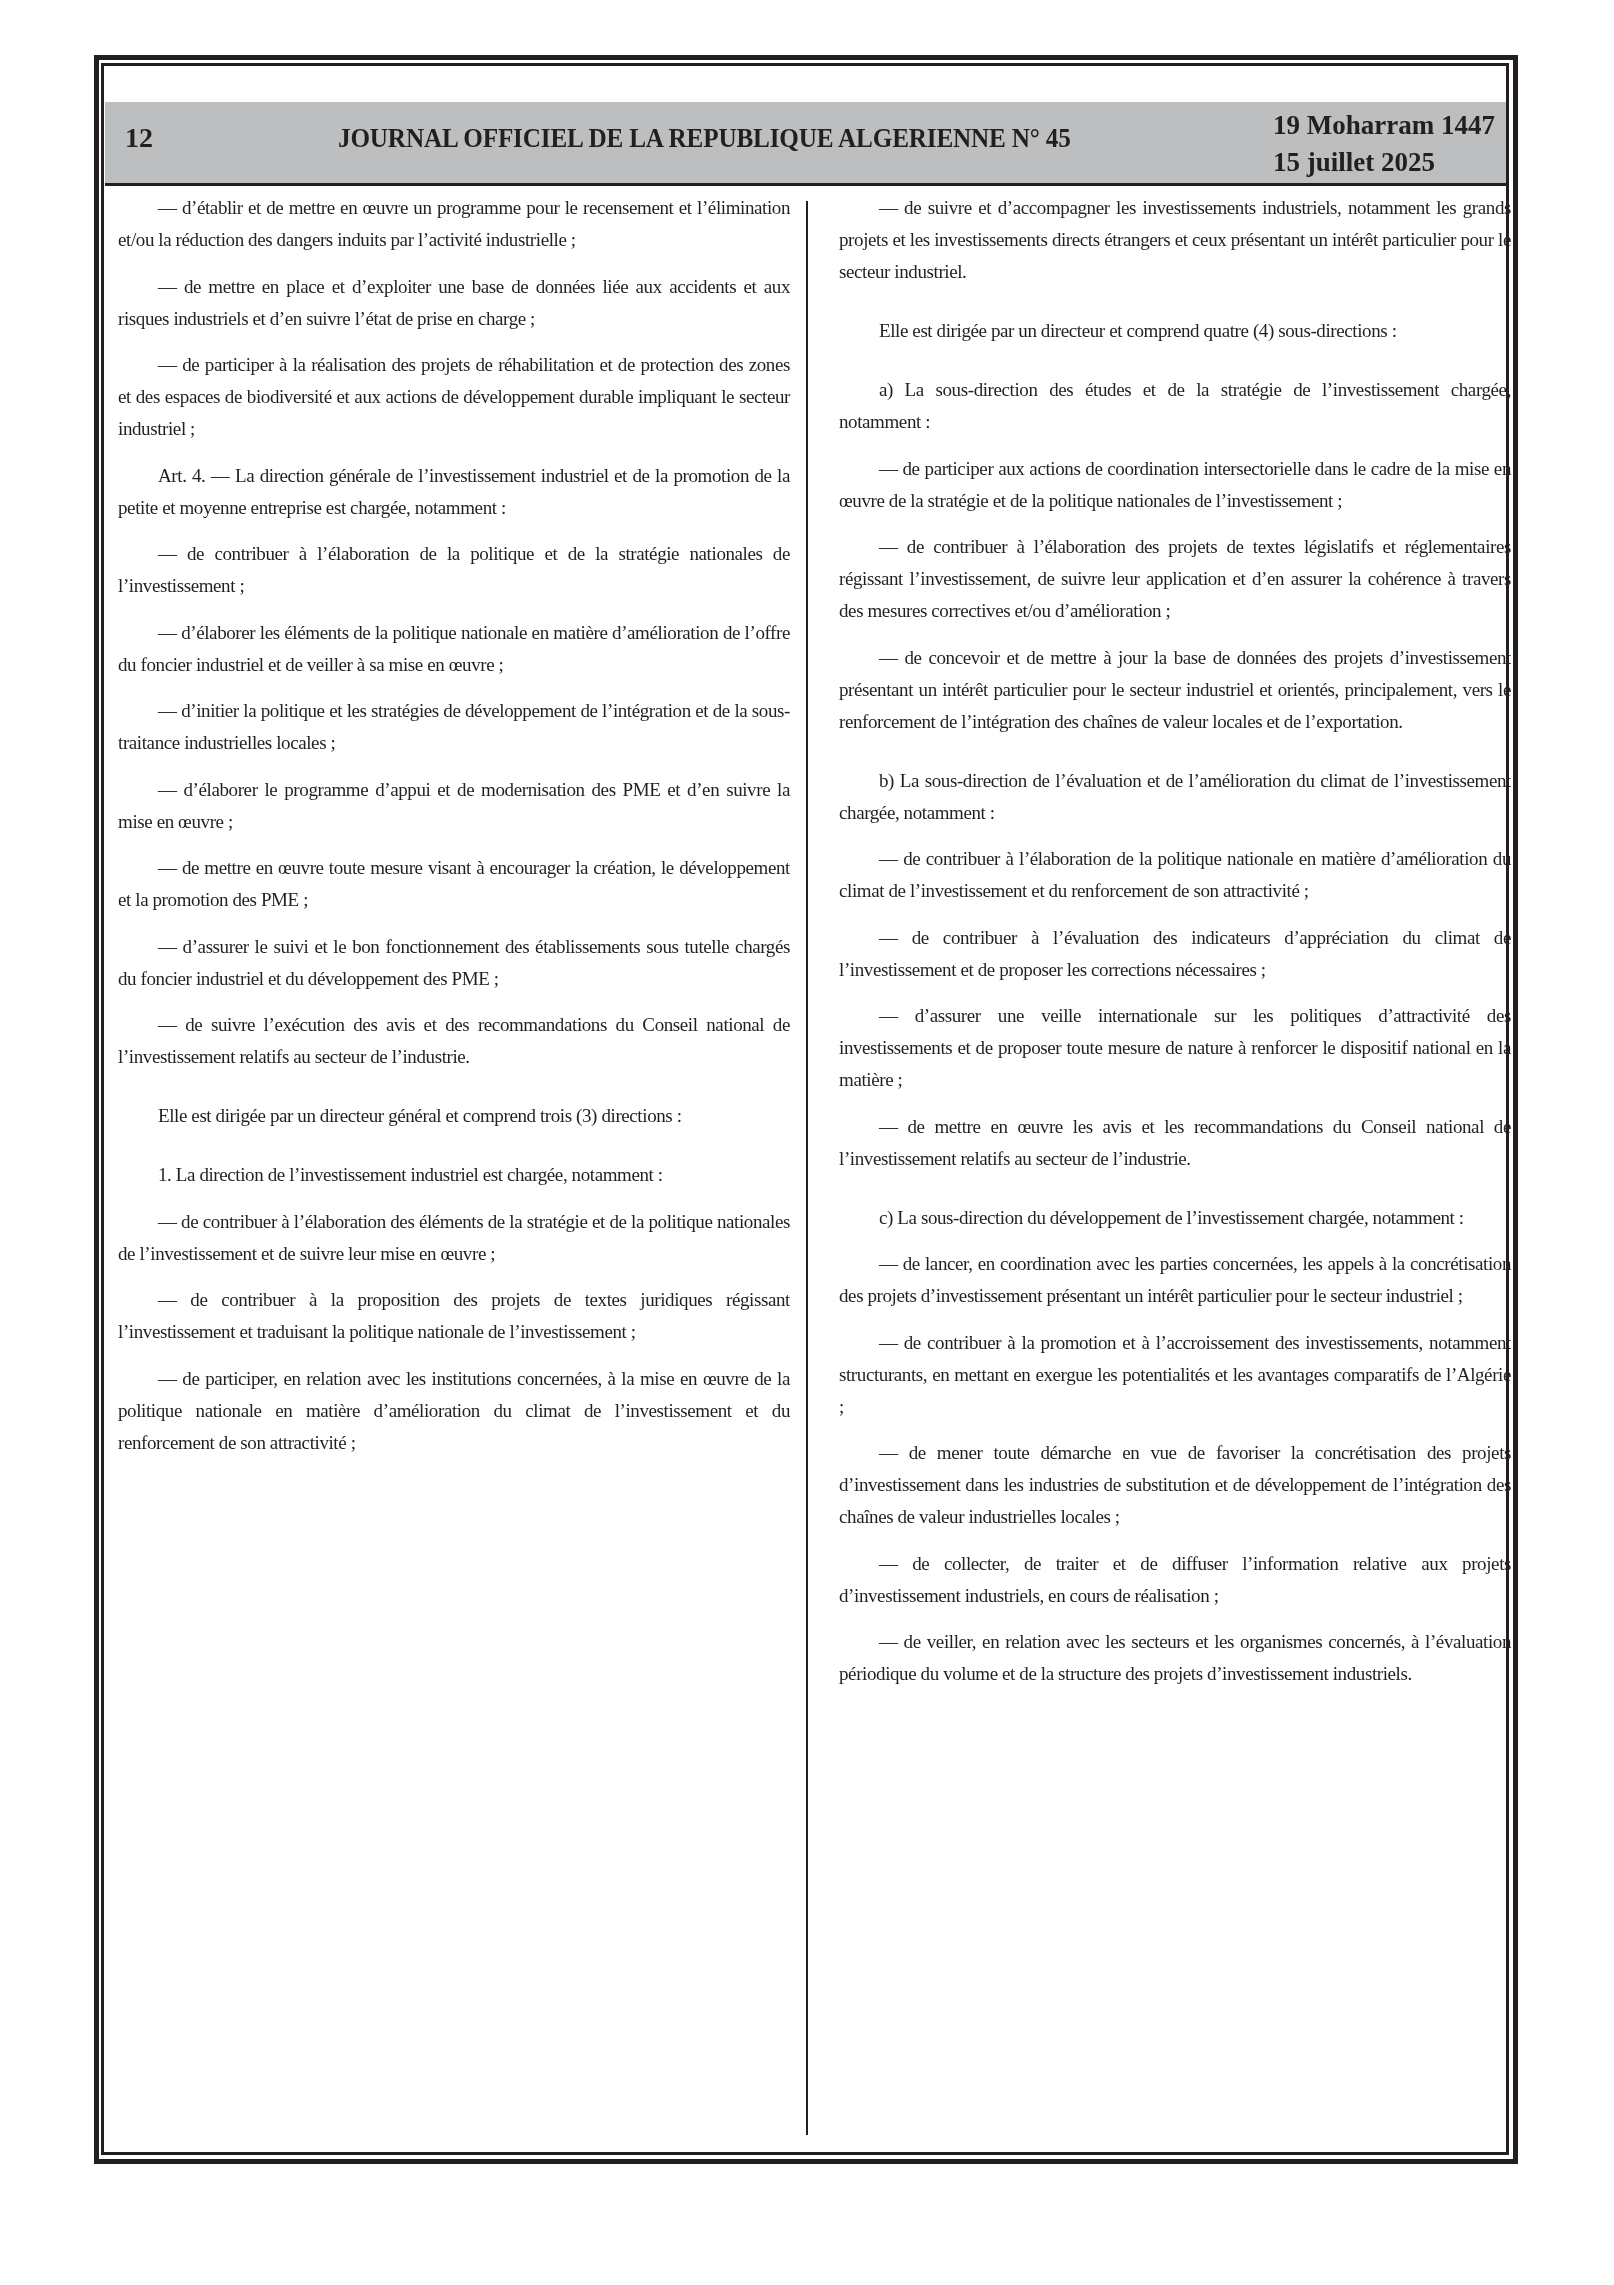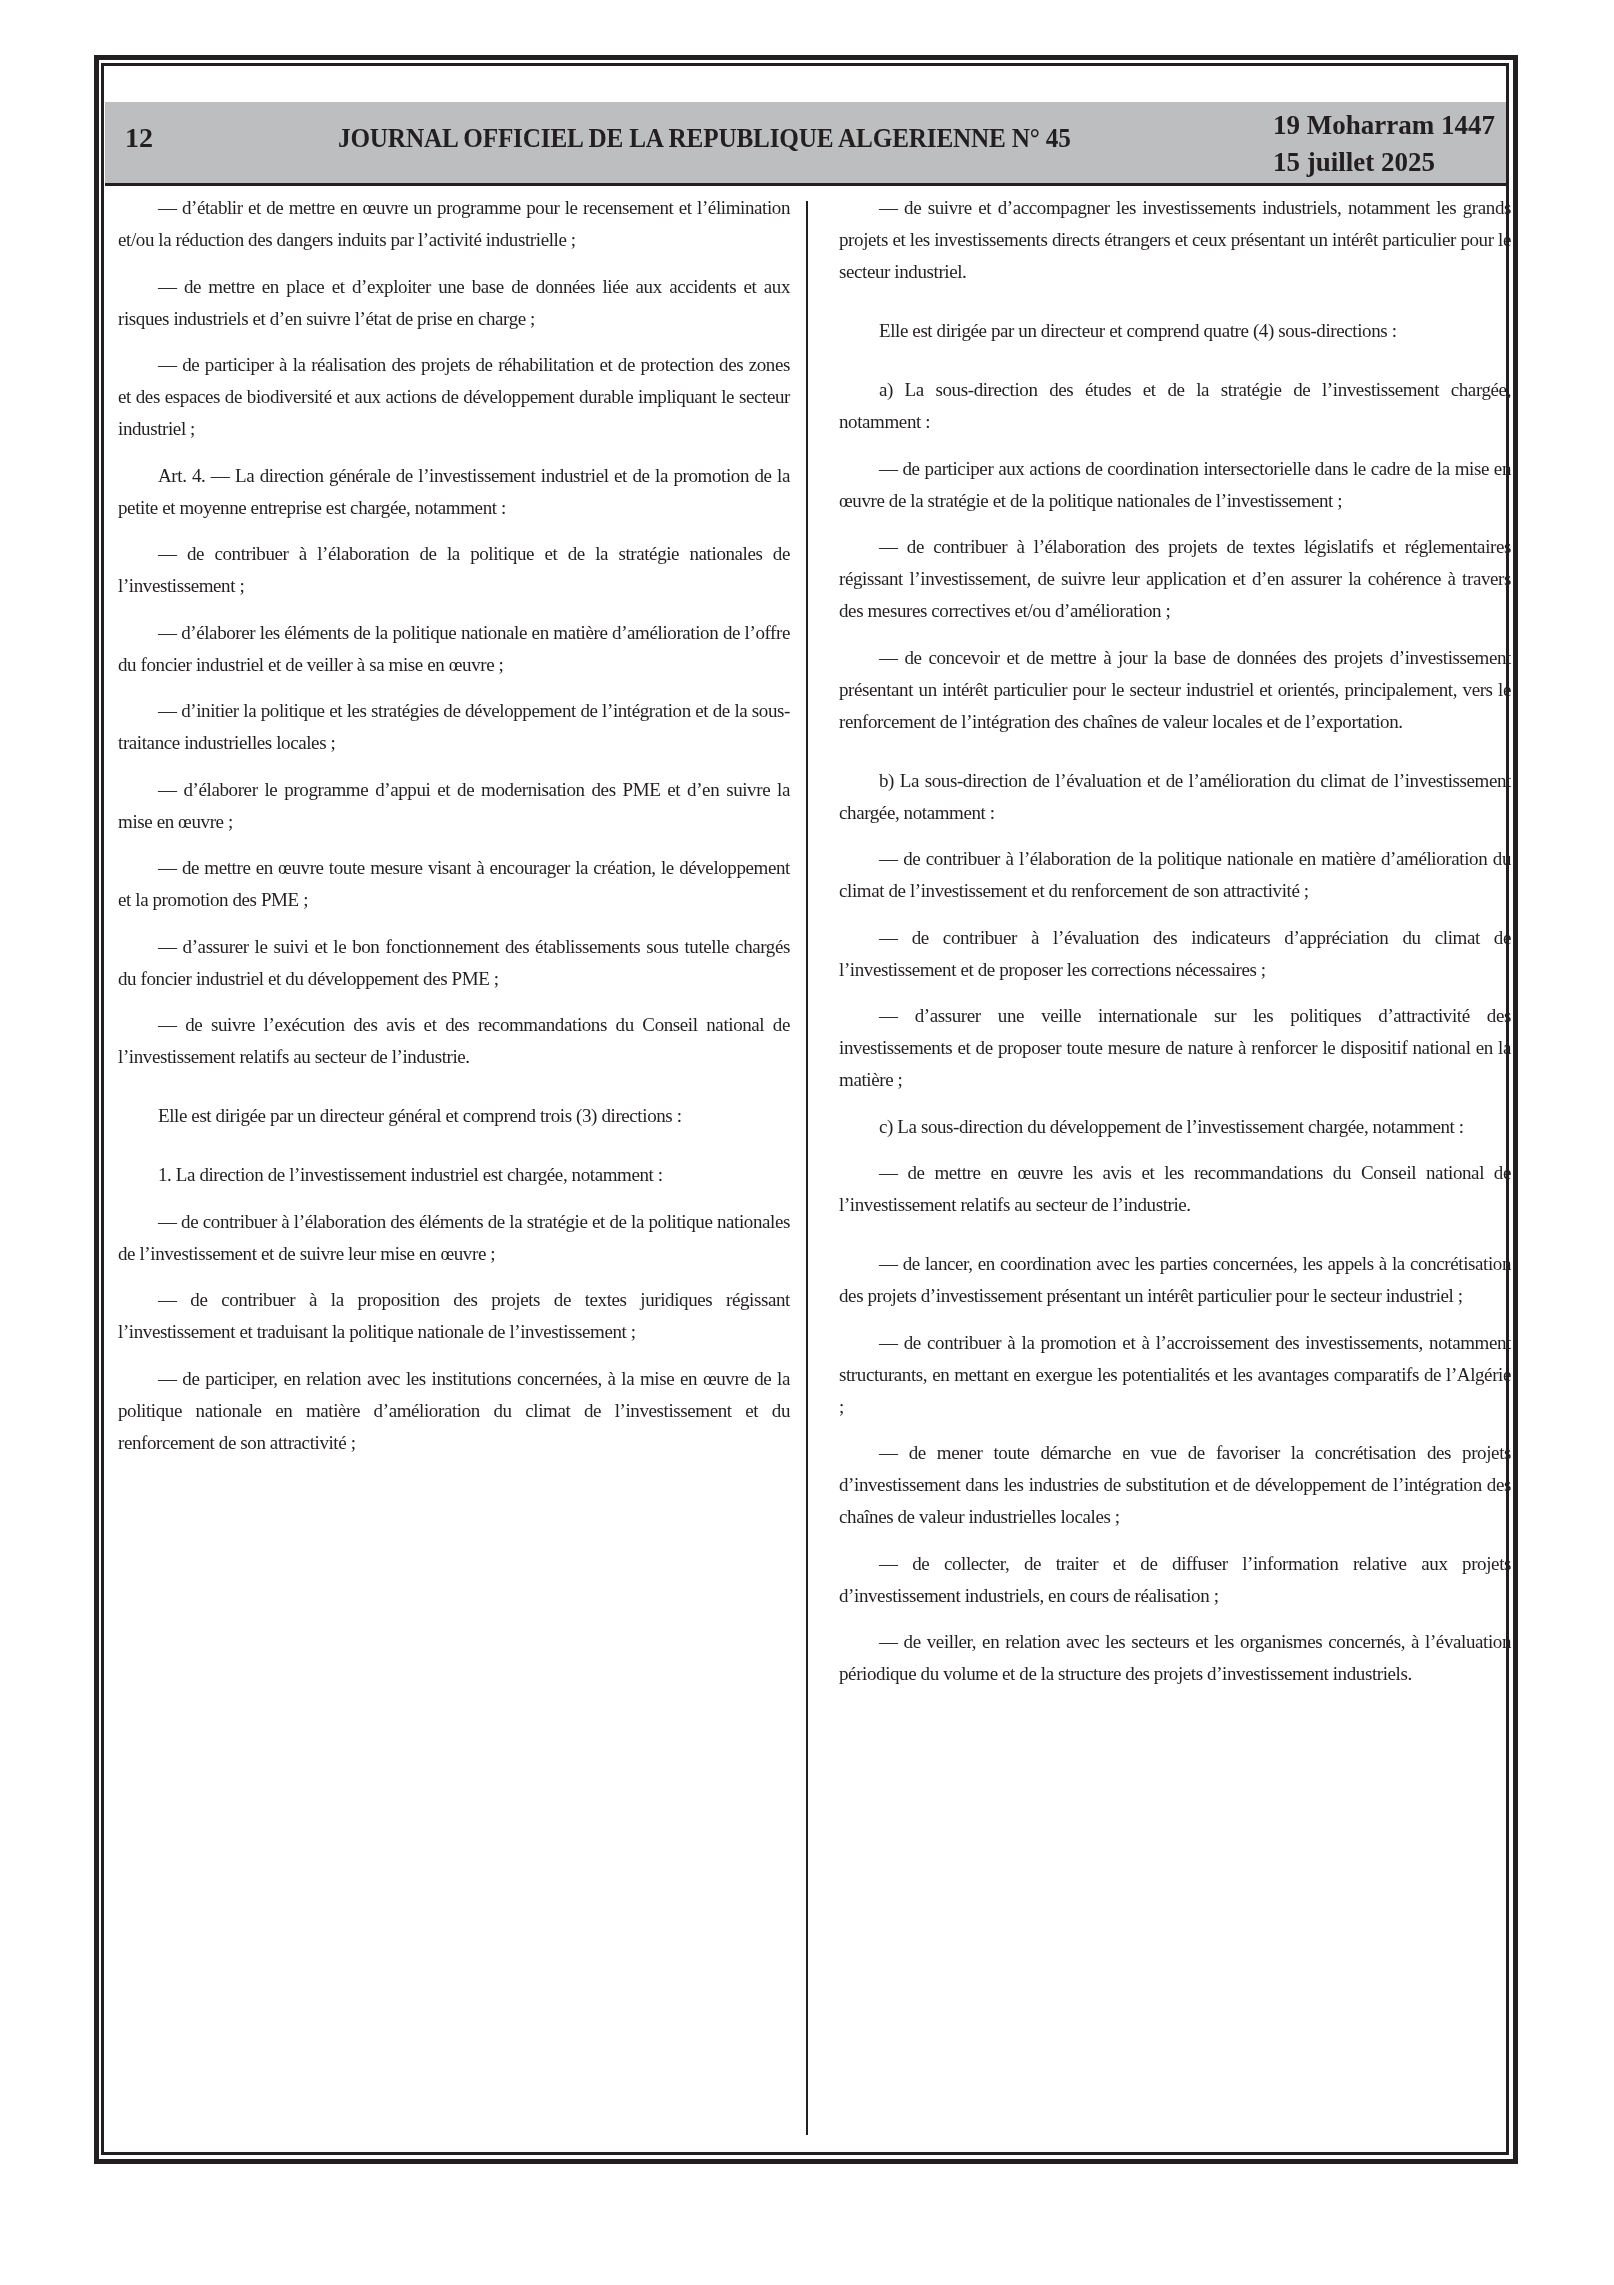--- a/index.html
+++ b/index.html
@@ -61,21 +61,21 @@
     <p class="p gap"><span>— de suivre et d’accompagner les investissements industriels, notamment les grands projets et les investissements directs étrangers et ceux présentant un intérêt particulier pour le secteur industriel.</span></p>
     <p class="p gap"><span>Elle est dirigée par un directeur et comprend quatre (4) sous-directions :</span></p>
     <p class="p"><span class="b">a) La sous-direction des études et de la stratégie de l’investissement</span><span> chargée, notamment :</span></p>
     <p class="p"><span>— de participer aux actions de coordination intersectorielle dans le cadre de la mise en œuvre de la stratégie et de la politique nationales de l’investissement ;</span></p>
     <p class="p"><span>— de contribuer à l’élaboration des projets de textes législatifs et réglementaires régissant l’investissement, de suivre leur application et d’en assurer la cohérence à travers des mesures correctives et/ou d’amélioration ;</span></p>
     <p class="p gap"><span>— de concevoir et de mettre à jour la base de données des projets d’investissement présentant un intérêt particulier pour le secteur industriel et orientés, principalement, vers le renforcement de l’intégration des chaînes de valeur locales et de l’exportation.</span></p>
     <p class="p"><span class="b">b) La sous-direction de l’évaluation et de l’amélioration du climat de l’investissement</span><span> chargée, notamment :</span></p>
     <p class="p"><span>— de contribuer à l’élaboration de la politique nationale en matière d’amélioration du climat de l’investissement et du renforcement de son attractivité ;</span></p>
     <p class="p"><span>— de contribuer à l’évaluation des indicateurs d’appréciation du climat de l’investissement et de proposer les corrections nécessaires ;</span></p>
     <p class="p"><span>— d’assurer une veille internationale sur les politiques d’attractivité des investissements et de proposer toute mesure de nature à renforcer le dispositif national en la matière ;</span></p>
+    <p class="p gap"><span>— de mettre en œuvre les avis et les recommandations du Conseil national de l’investissement relatifs au secteur de l’industrie.</span></p>
     <p class="p"><span class="b">c) La sous-direction du développement de l’investissement</span><span> chargée, notamment :</span></p>
-    <p class="p gap"><span>— de mettre en œuvre les avis et les recommandations du Conseil national de l’investissement relatifs au secteur de l’industrie.</span></p>
     <p class="p"><span>— de lancer, en coordination avec les parties concernées, les appels à la concrétisation des projets d’investissement présentant un intérêt particulier pour le secteur industriel ;</span></p>
     <p class="p"><span>— de contribuer à la promotion et à l’accroissement des investissements, notamment structurants, en mettant en exergue les potentialités et les avantages comparatifs de l’Algérie ;</span></p>
     <p class="p"><span>— de mener toute démarche en vue de favoriser la concrétisation des projets d’investissement dans les industries de substitution et de développement de l’intégration des chaînes de valeur industrielles locales ;</span></p>
     <p class="p"><span>— de collecter, de traiter et de diffuser l’information relative aux projets d’investissement industriels, en cours de réalisation ;</span></p>
     <p class="p"><span>— de veiller, en relation avec les secteurs et les organismes concernés, à l’évaluation périodique du volume et de la structure des projets d’investissement industriels.</span></p>
   </div>
 
 
 </body></html>

